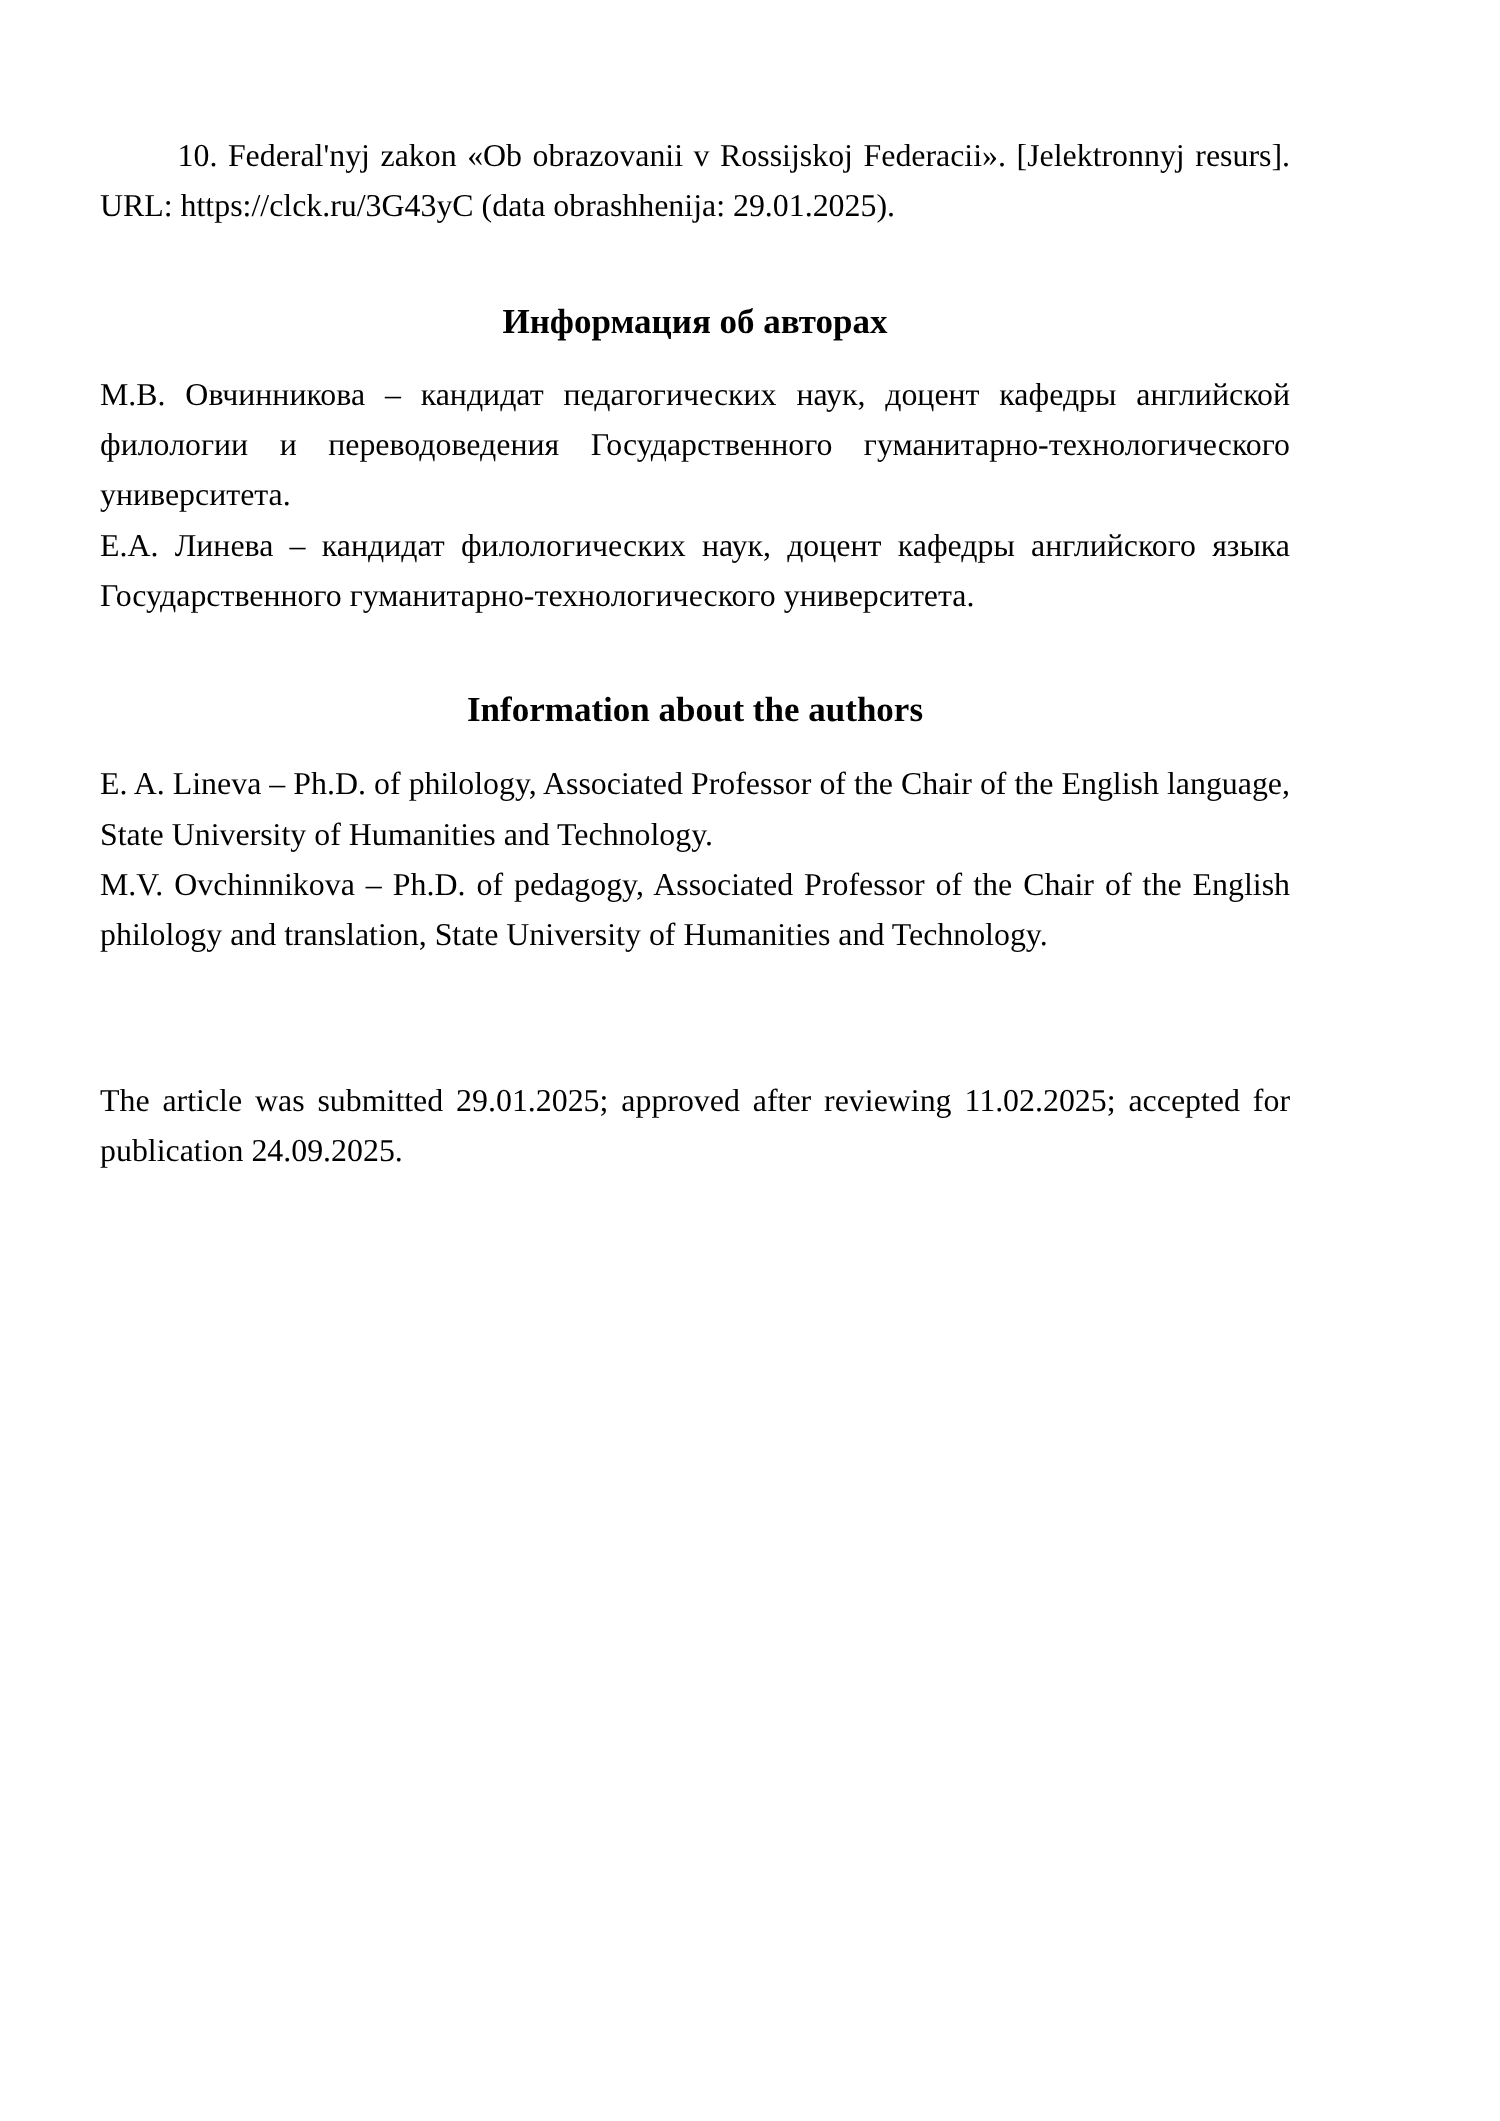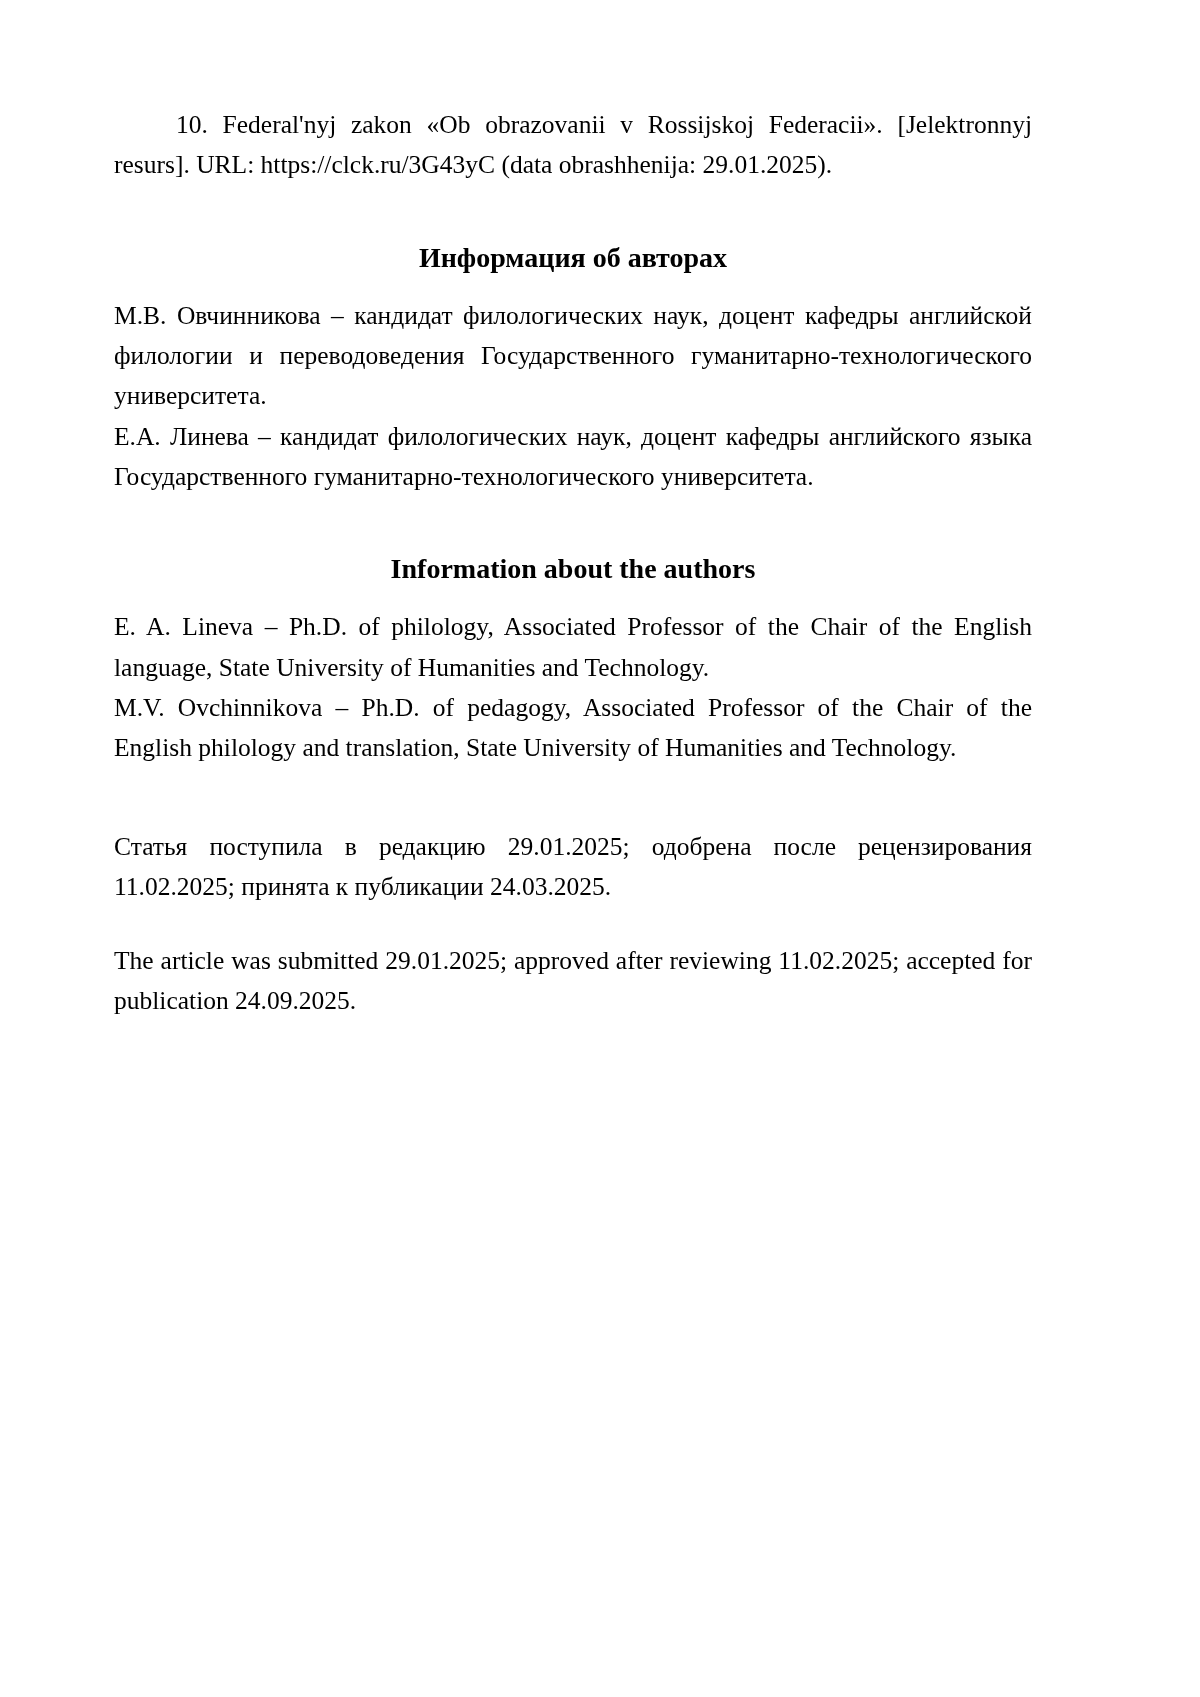--- a/index.html
+++ b/index.html
@@ -12,21 +12,21 @@
     height: 1697px;
     font-family: "Liberation Serif", "DejaVu Serif", serif;
     color: #000000;
     -webkit-font-smoothing: antialiased;
   }
   .page {
     position: relative;
     width: 1200px;
     height: 1697px;
     box-sizing: border-box;
-    padding: 105px 168px 0 114px;
+    padding: 105px 168px 0 80px;
   }
   .para {
     font-size: 25.5px;
     line-height: 1.58;
     text-align: justify;
     text-justify: inter-word;
     margin: 0;
   }
   .para.indent {
     text-indent: 62px;
@@ -49,33 +49,32 @@
 <div class="page">
 
   <p class="para indent">10. Federal'nyj zakon «Ob obrazovanii v Rossijskoj Federacii». [Jelektronnyj resurs]. URL: https://clck.ru/3G43yC (data obrashhenija: 29.01.2025).</p>
 
   <div class="spacer-lg"></div>
 
   <p class="heading">Информация об авторах</p>
 
   <div class="spacer-sm"></div>
 
-  <p class="para">М.В. Овчинникова – кандидат филологических наук, доцент кафедры английской филологии и переводоведения Государственного гуманитарно-технологического университета.</p>
+  <p class="para">М.В. Овчинникова – кандидат педагогических наук, доцент кафедры английской филологии и переводоведения Государственного гуманитарно-технологического университета.</p>
   <p class="para">Е.А. Линева – кандидат филологических наук, доцент кафедры английского языка Государственного гуманитарно-технологического университета.</p>
 
   <div class="spacer-lg"></div>
 
   <p class="heading">Information about the authors</p>
 
   <div class="spacer-sm"></div>
 
   <p class="para">E. A. Lineva – Ph.D. of philology, Associated Professor of the Chair of the English language, State University of Humanities and Technology.</p>
   <p class="para">M.V. Ovchinnikova – Ph.D. of pedagogy, Associated Professor of the Chair of the English philology and translation, State University of Humanities and Technology.</p>
 
   <div class="spacer-xl"></div>
 
-  <p class="para">Статья поступила в редакцию 29.01.2025; одобрена после рецензирования 11.02.2025; принята к публикации 24.03.2025.</p>
 
   <div class="spacer-md"></div>
 
   <p class="para">The article was submitted 29.01.2025; approved after reviewing 11.02.2025; accepted for publication 24.09.2025.</p>
 
 </div>
 
 </body></html>

